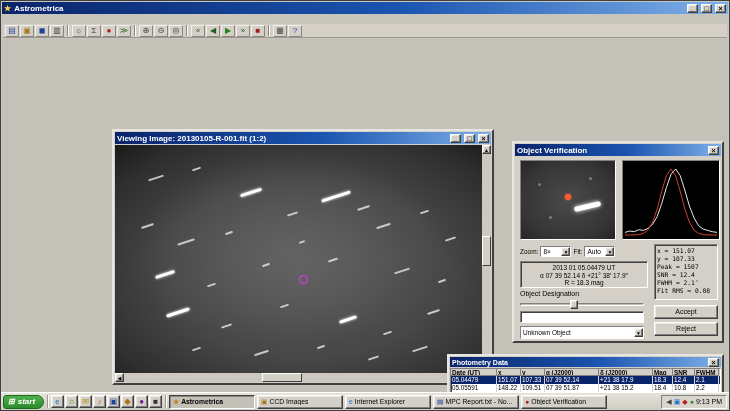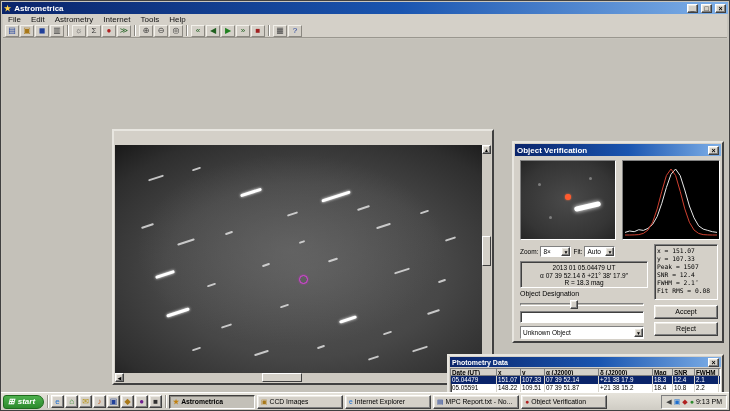--- a/index.html
+++ b/index.html
@@ -136,28 +136,20 @@
 
   <div class="titlebar">
     <span class="app-ic">★</span>
     <span>Astrometrica</span>
     <span class="tb-spacer"></span>
     <span class="tb-btn raised">_</span>
     <span class="tb-btn raised">□</span>
     <span class="tb-btn raised">×</span>
   </div>
 
-  <div id="menubar">
-      <span class="menu-item">File</span>
-      <span class="menu-item">Edit</span>
-      <span class="menu-item">Astrometry</span>
-      <span class="menu-item">Internet</span>
-      <span class="menu-item">Tools</span>
-      <span class="menu-item">Help</span>
-    </div>
 
   <div id="toolbar">
       <button class="tbtn" style="color: rgb(32, 64, 154);">▤</button>
       <button class="tbtn" style="color: rgb(168, 120, 24);">▣</button>
       <button class="tbtn" style="color: rgb(32, 64, 154);">◼</button>
       <button class="tbtn" style="color: rgb(68, 68, 68);">▥</button>
       <span class="tsep"></span>
       <button class="tbtn" style="color: rgb(85, 85, 85);">☼</button>
       <button class="tbtn" style="color: rgb(51, 51, 51);">Σ</button>
       <button class="tbtn" style="color: rgb(176, 32, 32);">●</button>
@@ -173,20 +165,27 @@
       <button class="tbtn" style="color: rgb(32, 96, 32);">»</button>
       <button class="tbtn" style="color: rgb(160, 32, 32);">■</button>
       <span class="tsep"></span>
       <button class="tbtn" style="color: rgb(68, 68, 68);">▦</button>
       <button class="tbtn" style="color: rgb(32, 64, 160);">?</button>
     </div>
 
   <div id="workspace">
 
     <div id="img-window">
+      <div class="titlebar">
+        <span>Viewing Image: 20130105-R-001.fit (1:2)</span>
+        <span class="tb-spacer"></span>
+        <span class="tb-btn raised">_</span>
+        <span class="tb-btn raised">□</span>
+        <span class="tb-btn raised">×</span>
+      </div>
       <div id="starfield">
         <div id="field-marker" style="left: 50%; top: 57%;"></div>
       <div class="trail" style="left: 9%; top: 14%; width: 16px; transform: rotate(-18deg);"></div>
           <div class="trail" style="left: 21%; top: 10%; width: 9px; transform: rotate(-18deg);"></div>
           <div class="trail bright" style="left: 34%; top: 20%; width: 22px; transform: rotate(-18deg);"></div>
           <div class="trail bright" style="left: 56%; top: 22%; width: 30px; transform: rotate(-18deg);"></div>
           <div class="trail" style="left: 47%; top: 30%; width: 11px; transform: rotate(-18deg);"></div>
           <div class="trail" style="left: 66%; top: 27%; width: 13px; transform: rotate(-18deg);"></div>
           <div class="trail" style="left: 7%; top: 35%; width: 13px; transform: rotate(-18deg);"></div>
           <div class="trail" style="left: 17%; top: 42%; width: 18px; transform: rotate(-18deg);"></div>

